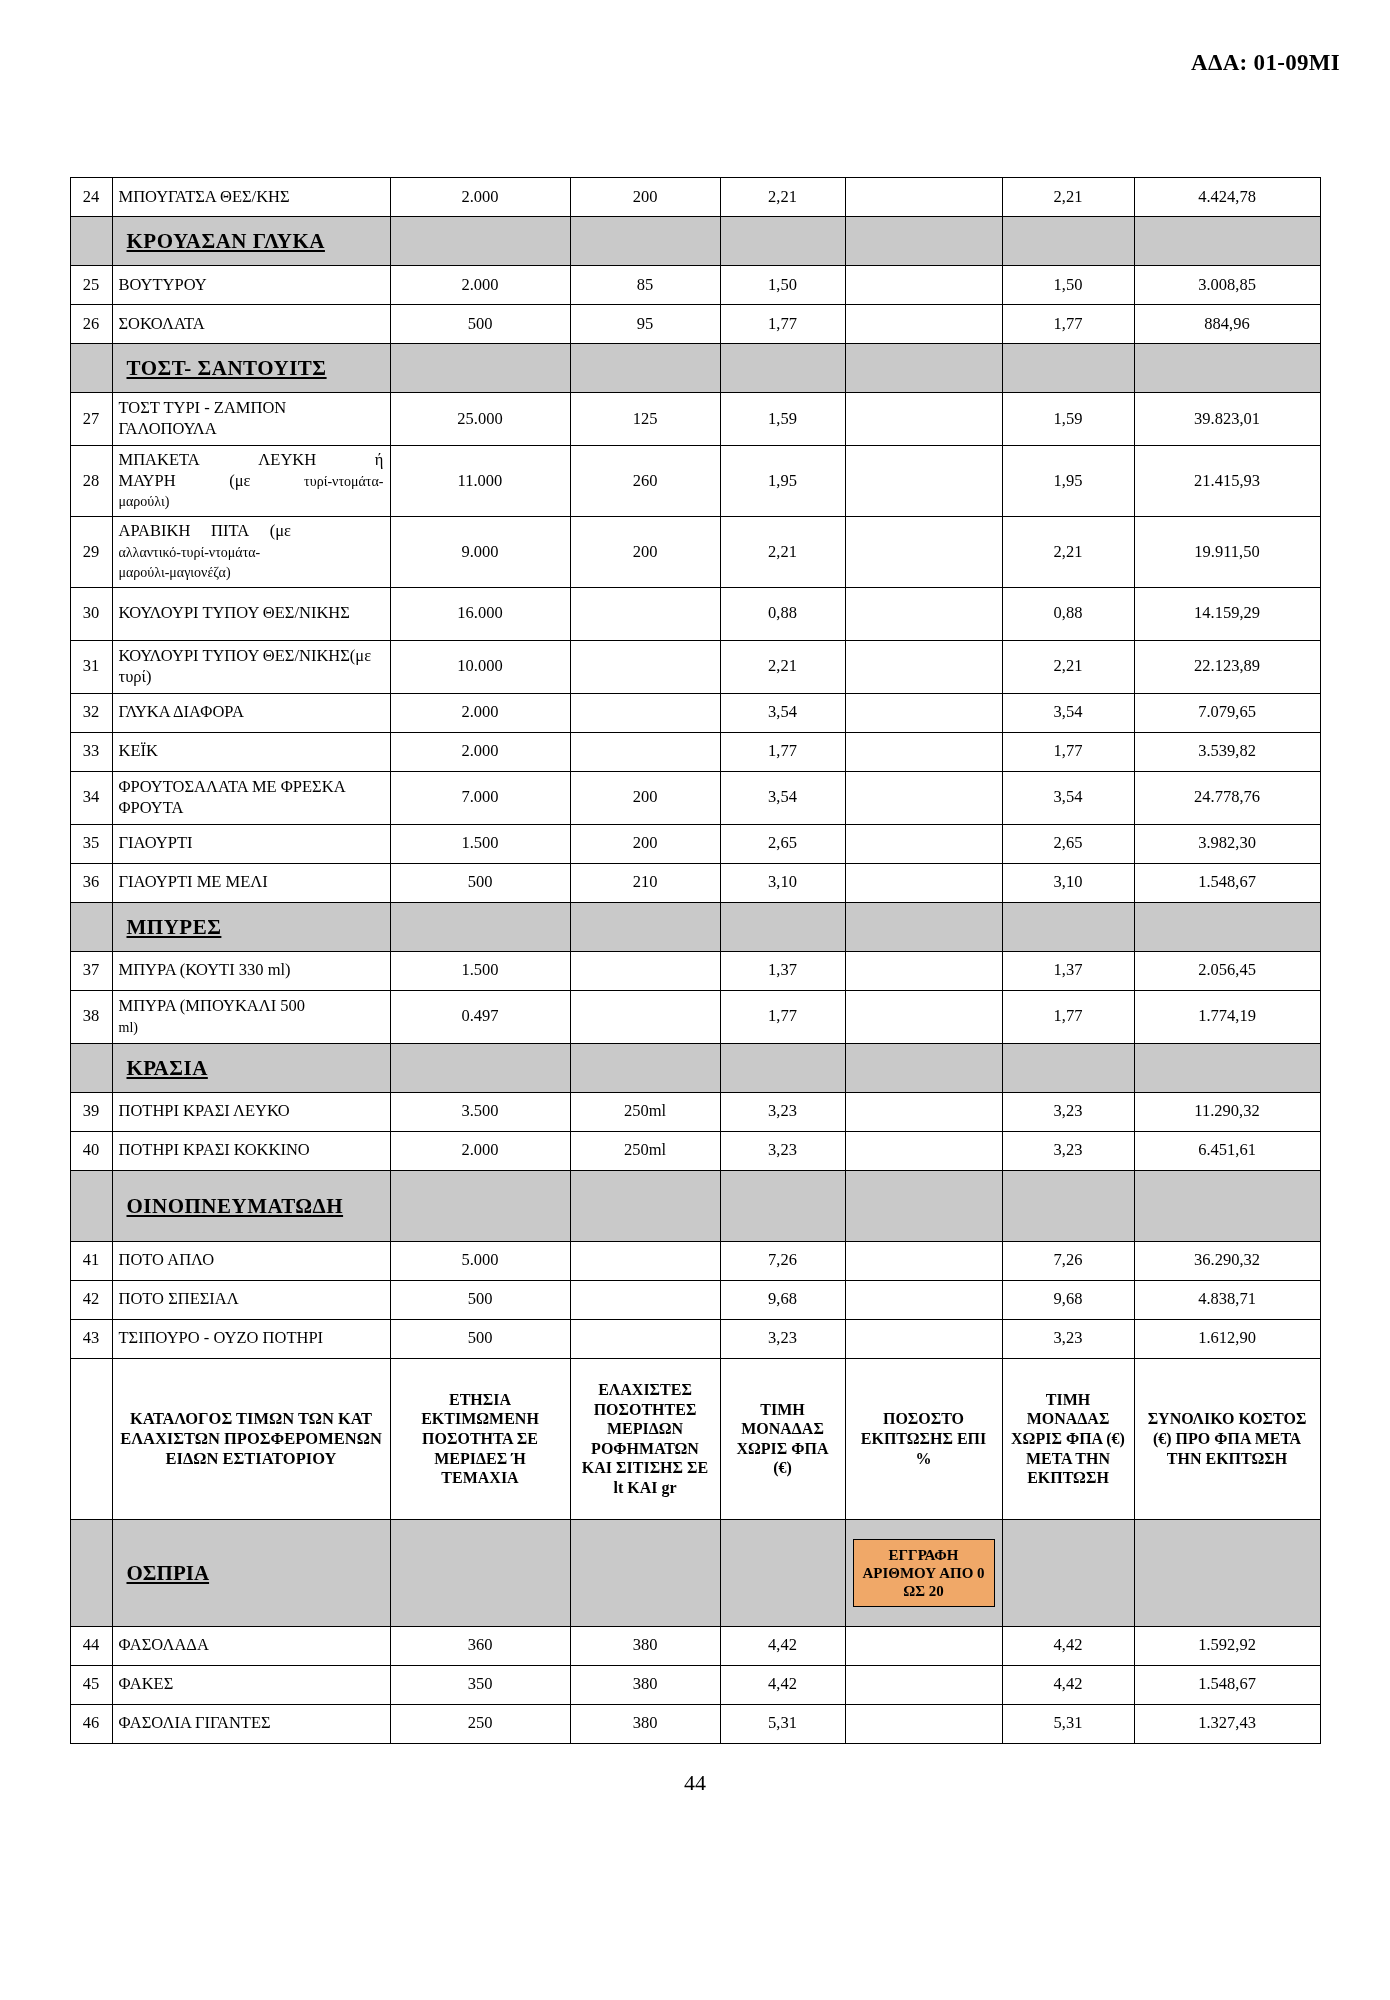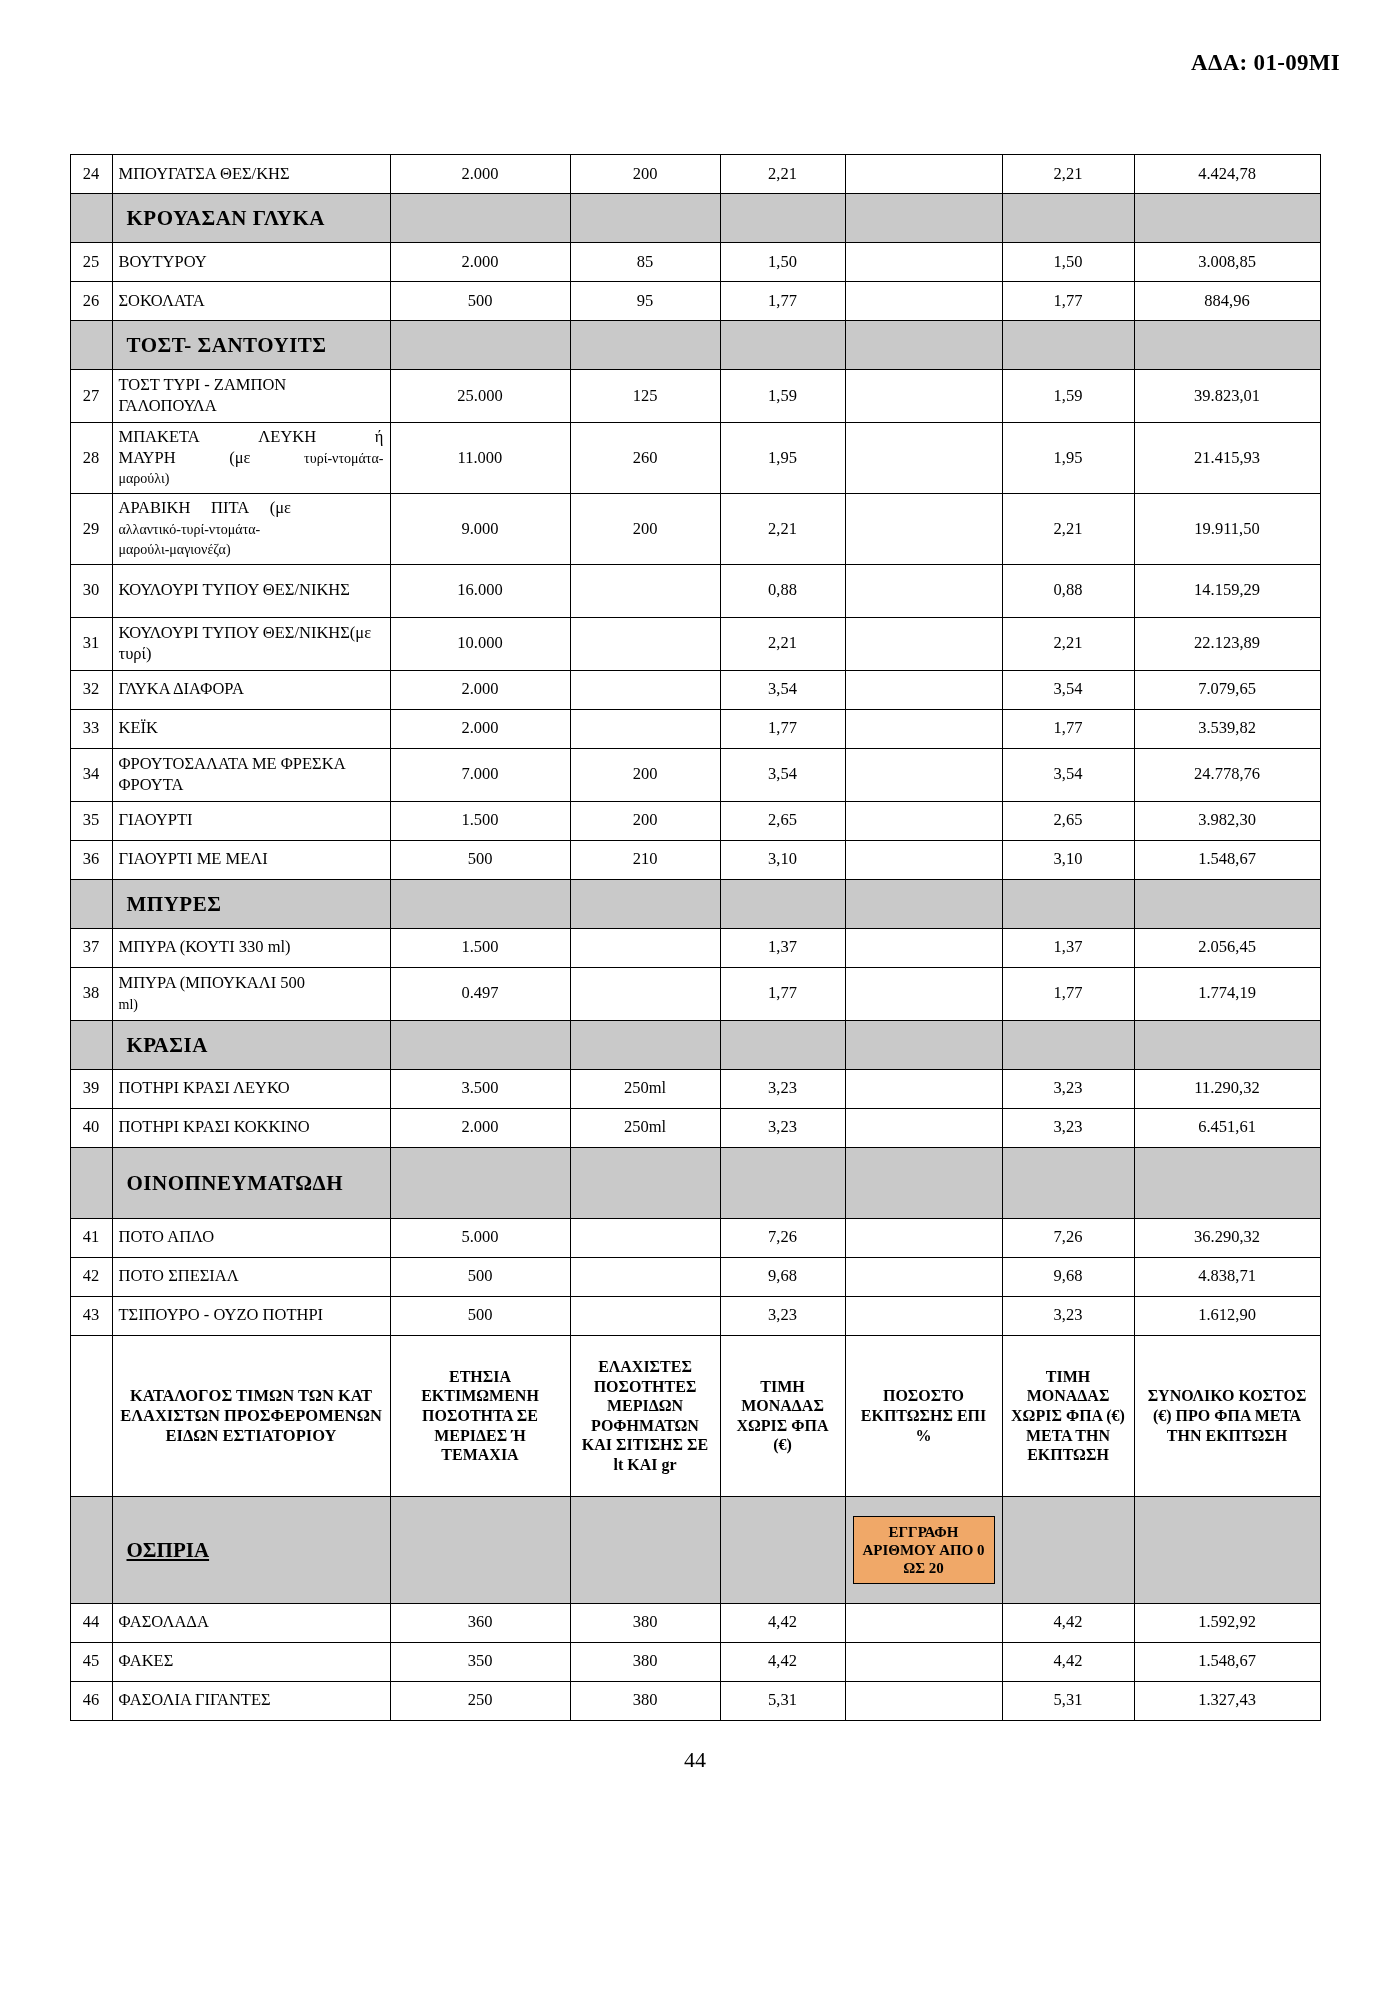--- a/index.html
+++ b/index.html
@@ -22,21 +22,21 @@
     position: relative;
   }
   .header {
     text-align: right;
     font-family: "Liberation Serif", serif;
     font-weight: bold;
     font-size: 23px;
     letter-spacing: 0.3px;
     padding-right: 10px;
     padding-top: 10px;
-    margin-bottom: 78px;
+    margin-bottom: 101px;
   }
   table.main {
     border-collapse: collapse;
     width: 1092px;
     margin: 0 auto;
     table-layout: fixed;
   }
   table.main td {
     border: 1px solid #000000;
     font-size: 16.5px;
@@ -72,20 +72,21 @@
   td.ctr { text-align: center; }
 
   
   tr.section td {
     background: #c9c9c9;
     height: 40px;
   }
   tr.section td.name {
     font-weight: bold;
     font-size: 21px;
+    text-decoration: underline;
     letter-spacing: 0.5px;
     padding-left: 14px;
   }
   tr.section td.num { background: #c9c9c9; }
 
   tr.section.tall td { height: 62px; }
 
   
   .sm { font-size: 14px; }
 

